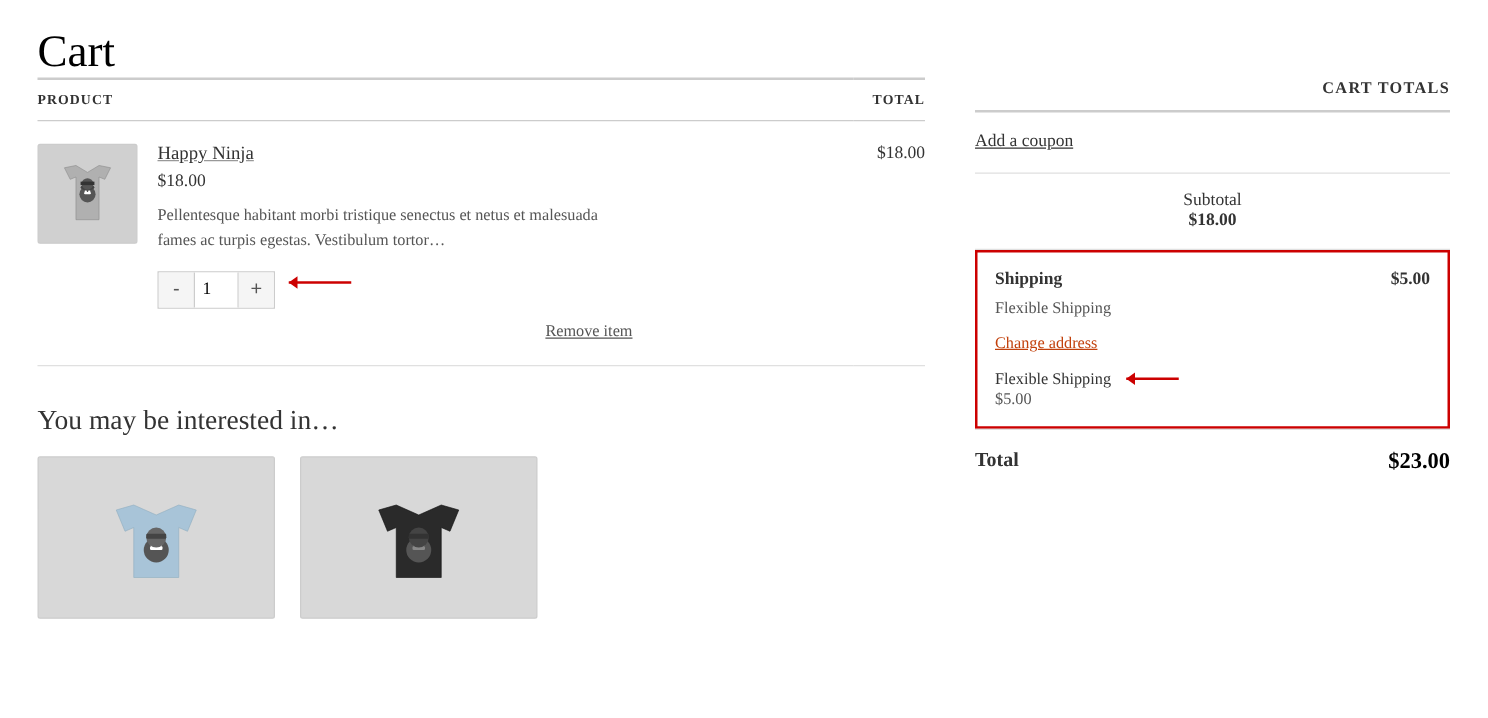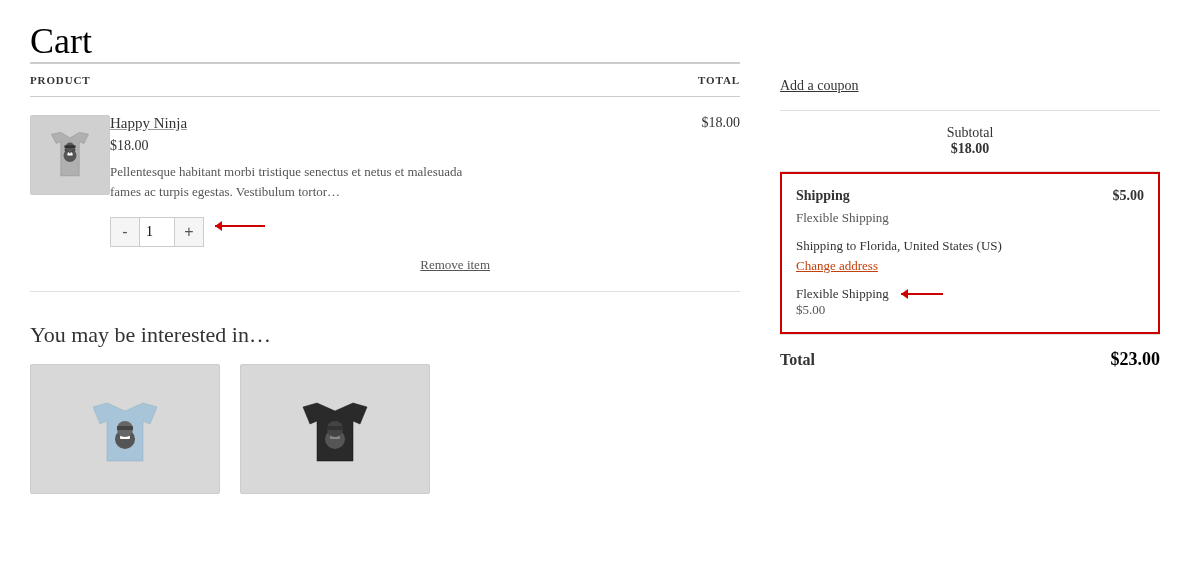--- a/index.html
+++ b/index.html
@@ -13,21 +13,21 @@
     .cart-right { width: 380px; flex-shrink: 0; }
 
     
     .cart-table { width: 100%; border-collapse: collapse; }
     .cart-table thead tr { border-top: 2px solid #ccc; border-bottom: 1px solid #ccc; }
     .cart-table th { font-size: 11px; font-weight: bold; letter-spacing: 0.08em; padding: 10px 0; text-align: left; color: #333; text-transform: uppercase; }
     .cart-table th.th-total { text-align: right; }
     .cart-table tbody tr { border-bottom: 1px solid #e0e0e0; }
     .cart-table td { padding: 18px 0; vertical-align: top; }
 
-    .product-cell { display: flex; align-items: flex-start; }
+    .product-cell { display: flex; gap: 16px; align-items: flex-start; }
     .product-image { width: 80px; height: 80px; background: #d0d0d0; border: 1px solid #ccc; display: flex; align-items: center; justify-content: center; flex-shrink: 0; border-radius: 2px; }
     .product-image svg { width: 50px; height: 60px; }
 
     .product-details h3 { font-size: 15px; font-weight: normal; }
     .product-details h3 a { color: #333; text-decoration: underline; text-decoration-color: #999; }
     .product-details .price { font-size: 14px; margin-top: 6px; }
     .product-details .description { font-size: 13px; color: #555; margin-top: 8px; line-height: 1.5; max-width: 380px; }
 
     .quantity-controls { display: flex; align-items: center; margin-top: 12px; border: 1px solid #ccc; display: inline-flex; }
     .qty-btn { width: 28px; height: 28px; background: #f5f5f5; border: none; cursor: pointer; font-size: 16px; display: flex; align-items: center; justify-content: center; color: #555; }
@@ -167,37 +167,37 @@
               <circle cx="40" cy="40" r="8" fill="#444"></circle>
               <rect x="32" y="37" width="16" height="4" fill="#333" rx="1"></rect>
             </svg>
           </div>
         </div>
       </div>
     </div>
   </div>
 
   <div class="cart-right">
+    <div class="cart-totals-title">CART TOTALS</div>
 
     <div class="coupon-row">
       <a href="#">Add a coupon</a>
     </div>
 
     <div class="subtotal-row">
       <span class="subtotal-label">Subtotal</span>
       <span class="subtotal-value">$18.00</span>
     </div>
 
     <div class="shipping-box">
       <div class="shipping-top-row">
         <span class="shipping-label">Shipping</span>
         <span class="shipping-price">$5.00</span>
       </div>
       <div class="shipping-method">Flexible Shipping</div>
-      <div class="shipping-address">Shipping to Florida, United States (US)</div>
       <div class="change-address">
         <a href="#">Change address</a>
       </div>
       <div class="flexible-shipping-option">
         <div class="flexible-option-row">
           <span class="flexible-option-name">Flexible Shipping</span>
 
           <svg width="50" height="16" viewBox="0 0 50 16">
             <line x1="46" y1="8" x2="4" y2="8" stroke="#cc0000" stroke-width="2"></line>
             <polygon points="4,8 11,3 11,13" fill="#cc0000"></polygon>

